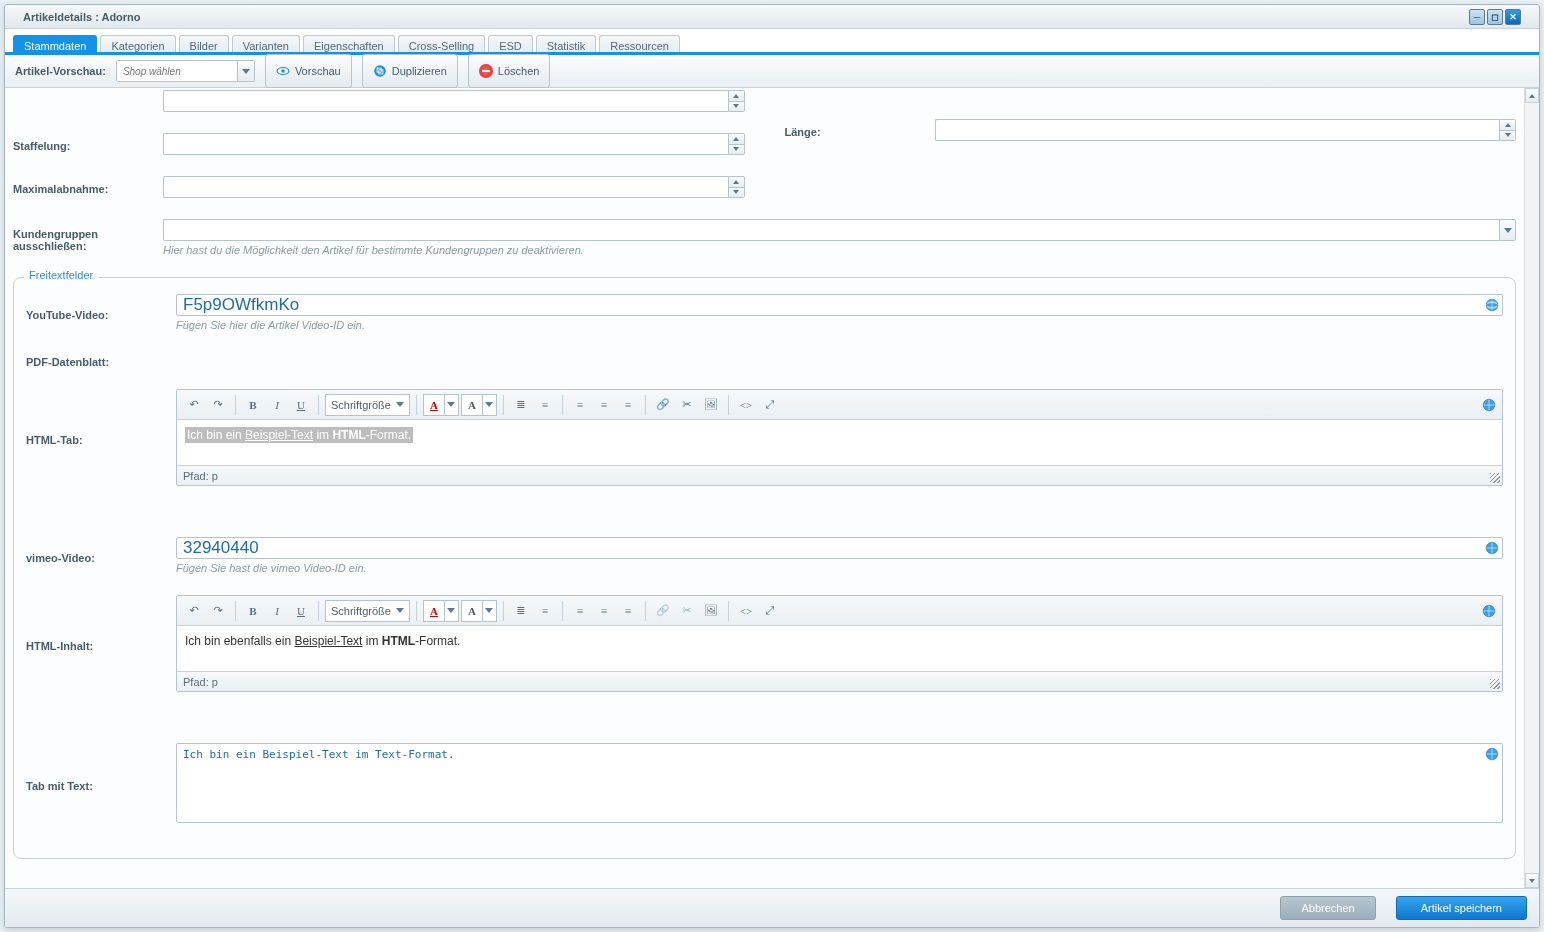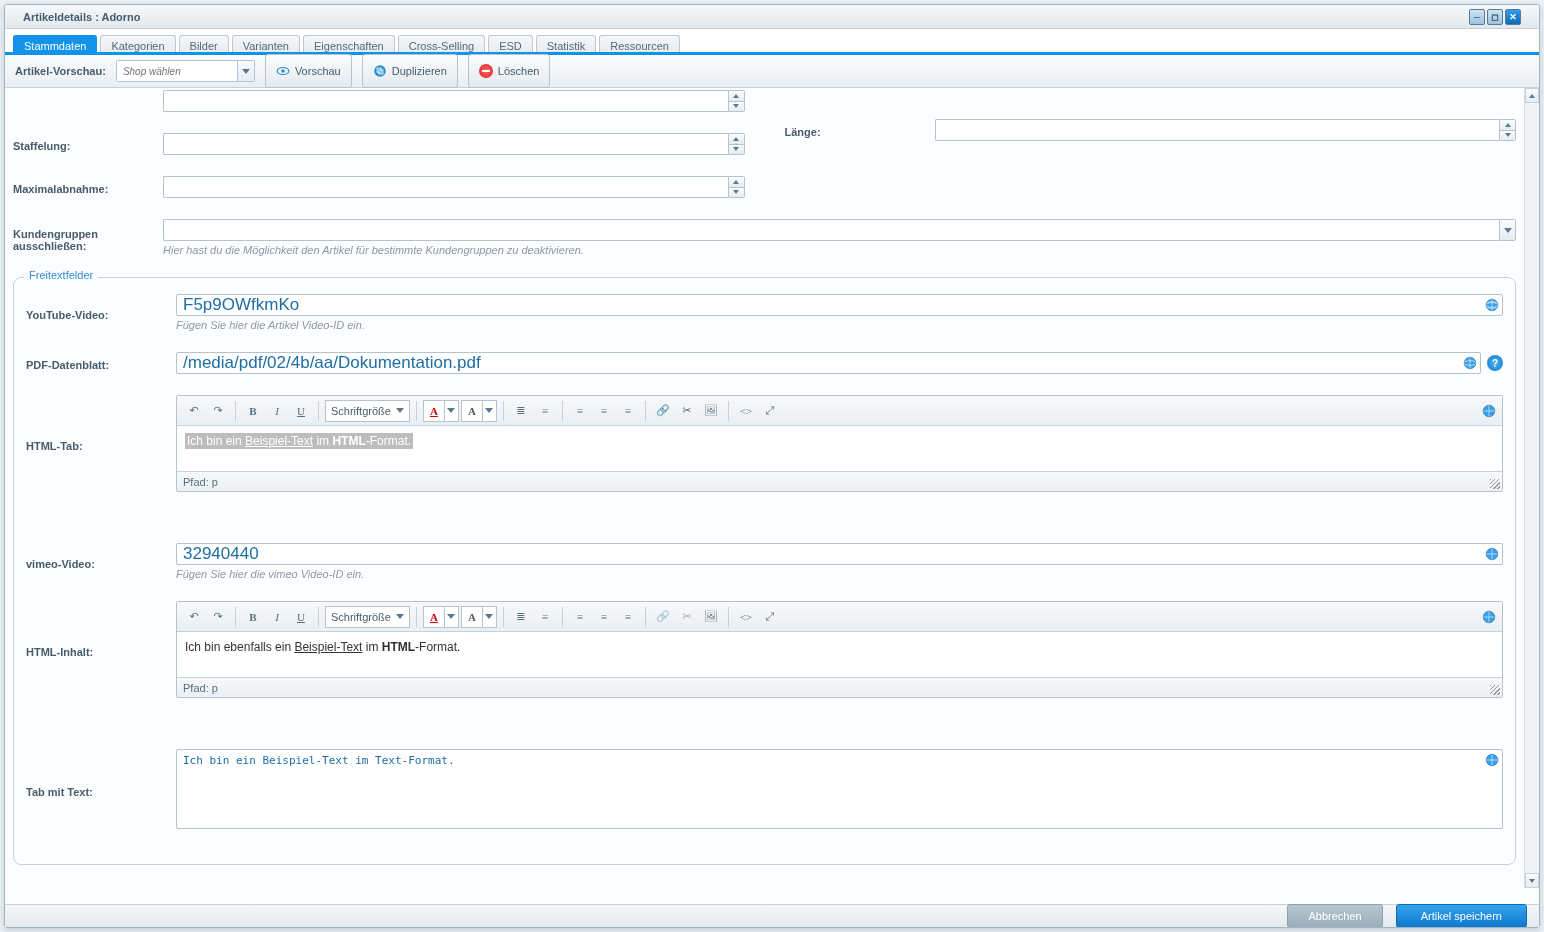--- a/index.html
+++ b/index.html
@@ -20,21 +20,21 @@
 .chev{width:0;height:0;border-left:4px solid transparent;border-right:4px solid transparent;border-top:5px solid #5a7a92}
 .btn{display:inline-flex;align-items:center;height:24px;padding:16px 10px;border:1px solid #b5c3cd;border-radius:3px;background:linear-gradient(#fbfcfd,#e4eaef);cursor:pointer;gap:5px;color:#475c6b}
 .ico{width:14px;height:14px;display:inline-flex;align-items:center;justify-content:center}
 .ico-eye svg,.ico-dup svg{width:14px;height:14px}
 .ico-del{width:14px;height:14px;border-radius:50%;background:radial-gradient(#f66,#d22);position:relative}
 .ico-del::after{content:"";position:absolute;left:3px;right:3px;top:6px;height:2px;background:#fff}
 .body{flex:1;position:relative;overflow:hidden}
 .scroll{position:absolute;left:0;top:0;right:15px;bottom:39px;overflow:auto;padding:0 8px 10px}
 .scrollbar{position:absolute;right:0;top:0;bottom:39px;width:15px;background:#f1f4f7;border-left:1px solid #d6dee4}
 .sbtn{height:15px;border:1px solid #c6d2da;background:linear-gradient(#fafcfd,#e6ecf1);display:flex;align-items:center;justify-content:center;cursor:pointer}
-.footer{position:absolute;left:0;right:0;bottom:0;height:23px;background:linear-gradient(#f4f7f9,#e3eaef);border-top:1px solid #c6d2da;display:flex;align-items:center;justify-content:flex-end;padding:0 12px;gap:13px}
+.footer{position:absolute;left:0;right:0;bottom:0;height:39px;background:linear-gradient(#f4f7f9,#e3eaef);border-top:1px solid #c6d2da;display:flex;align-items:center;justify-content:flex-end;padding:0 12px;gap:20px}
 .btn.primary{background:linear-gradient(#35a4ee,#0d78ce);border-color:#0d6ab6;color:#fff;padding:0 24px}
 .btn.secondary{background:linear-gradient(#b7c6d0,#9aaebb);border-color:#8ca0ae;color:#fff;padding:0 20px}
 .formrow{display:flex;align-items:center;margin-bottom:21px}
 .formrow>label{width:150px;padding-top:4px;color:#475c6b;font-weight:bold;font-size:11px;flex-shrink:0}
 .formrow .field{flex:1}
 .twocol{display:flex;gap:40px}
 .twocol .col{flex:1}
 .textinput{width:100%;height:22px;border:1px solid #b5c3cd;border-radius:2px;padding:0 6px;font-size:17px;color:#1d6ea5}
 .textarea{width:100%;height:80px;border:1px solid #b5c3cd;border-radius:2px;padding:4px 6px;font-size:11px;color:#1d6ea5;resize:none}
 .spinner{display:flex;height:22px}
@@ -230,32 +230,20 @@
                     <path d="M12 2v20M4 8c4-2 12-2 16 0M4 16c4 2 12 2 16 0" stroke="#fff" stroke-width="1" fill="none"></path>
                     <circle cx="12" cy="12" r="10" fill="none" stroke="#1a6aa8" stroke-width="1"></circle>
                   </svg></span>
             </div>
             <div class="hint">Fügen Sie hier die Artikel Video-ID ein.</div>
           </div>
         </div>
 
         <div class="formrow">
           <label>PDF-Datenblatt:</label>
-          <div class="field" style="display:flex;align-items:center">
-            <div class="inputwithicon" style="flex:1">
-              <input class="textinput" value="/media/pdf/02/4b/aa/Dokumentation.pdf" style="">
-              <span class="globe"><svg viewBox="0 0 24 24">
-                    <circle cx="12" cy="12" r="10" fill="#3aa0e8"></circle>
-                    <ellipse cx="12" cy="12" rx="10" ry="4" fill="none" stroke="#fff" stroke-width="1"></ellipse>
-                    <path d="M12 2v20" stroke="#fff" stroke-width="1"></path>
-                    <circle cx="12" cy="12" r="10" fill="none" stroke="#1a6aa8" stroke-width="1"></circle>
-                  </svg></span>
-            </div>
-            <span class="help">?</span>
-          </div>
         </div>
 
         <div class="formrow">
           <label>HTML-Tab:</label>
           <div class="field">
             <div class="editor">
               <div class="ebar">
                 <span class="ebtn">↶</span>
                 <span class="ebtn">↷</span>
                 <span class="esep"></span>
@@ -321,21 +309,21 @@
           <label>vimeo-Video:</label>
           <div class="field">
             <div class="inputwithicon">
               <input class="textinput" value="32940440" style="">
               <span class="globe"><svg viewBox="0 0 24 24">
                     <circle cx="12" cy="12" r="10" fill="#3aa0e8"></circle>
                     <path d="M12 2v20M2 12h20" stroke="#fff" stroke-width="1"></path>
                     <circle cx="12" cy="12" r="10" fill="none" stroke="#1a6aa8" stroke-width="1"></circle>
                   </svg></span>
             </div>
-            <div class="hint">Fügen Sie hier die vimeo Video-ID ein.</div>
+            <div class="hint">Fügen Sie hast die vimeo Video-ID ein.</div>
           </div>
         </div>
 
         <div class="formrow">
           <label>HTML-Inhalt:</label>
           <div class="field">
             <div class="editor">
               <div class="ebar">
                 <span class="ebtn">↶</span>
                 <span class="ebtn">↷</span>

